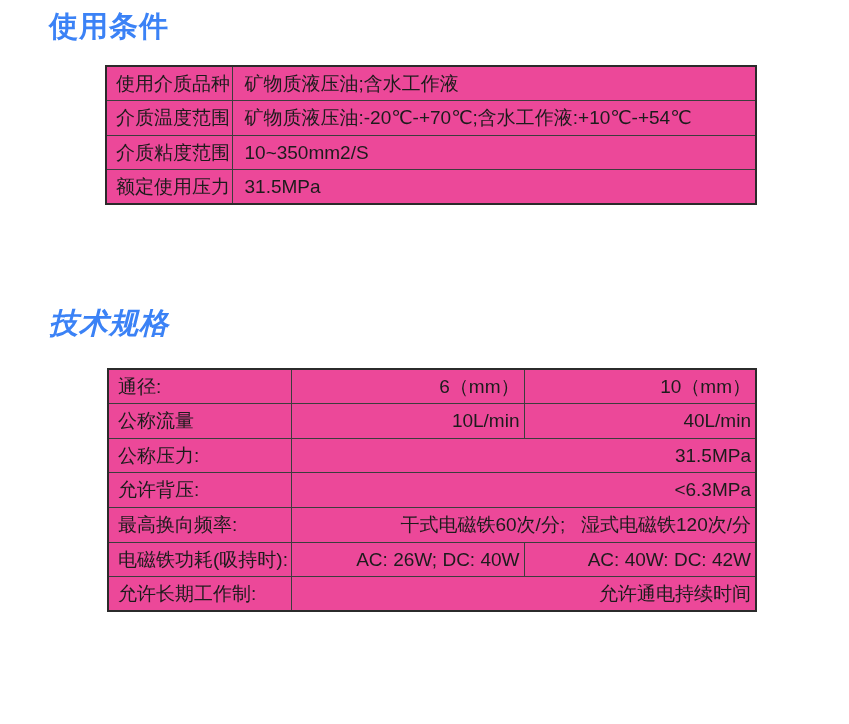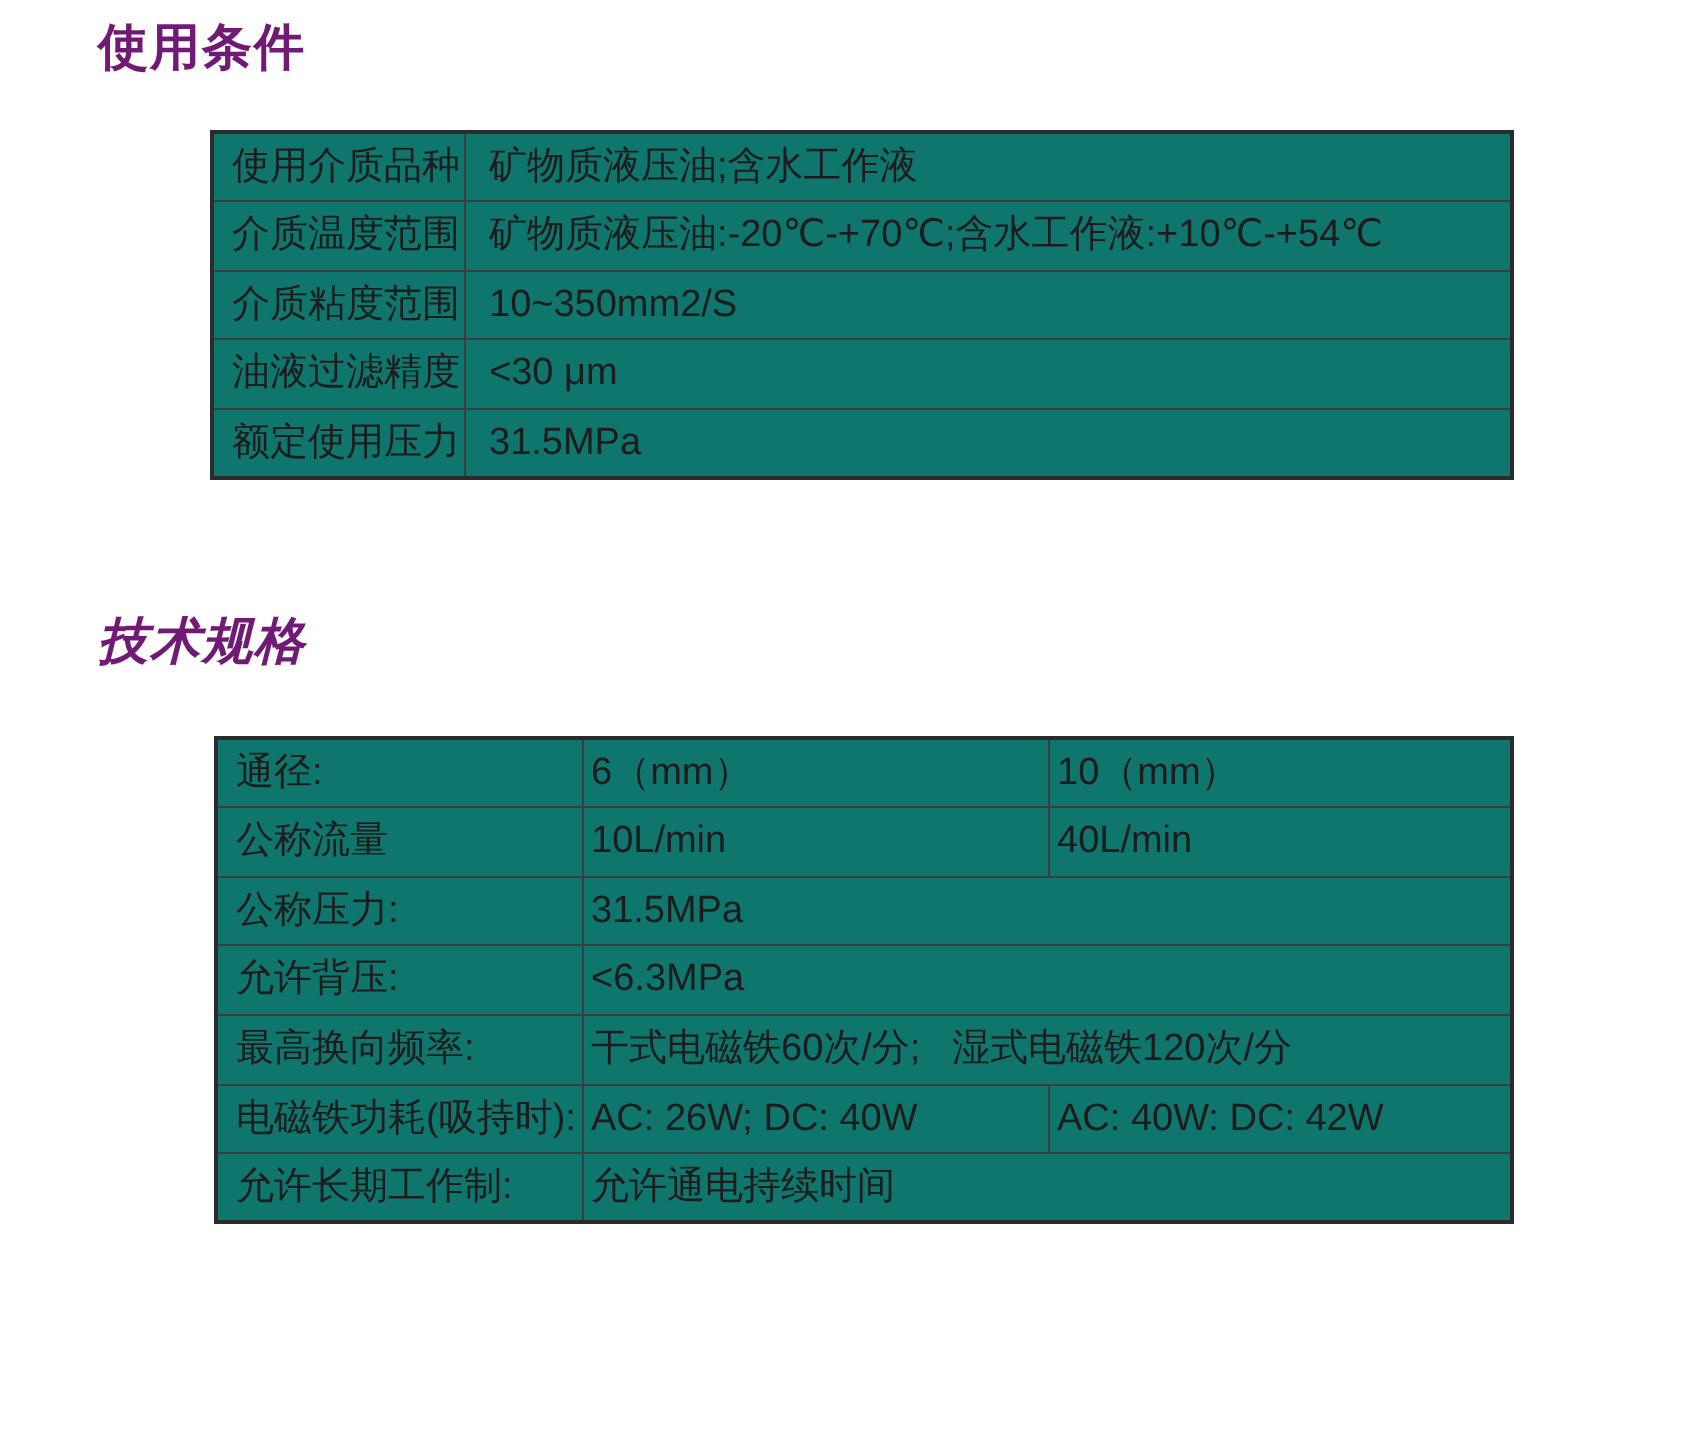--- a/index.html
+++ b/index.html
@@ -7,54 +7,54 @@
     width: 849px; height: 724px;
     background: #ffffff;
     font-family: "Liberation Sans", "DejaVu Sans", sans-serif;
     color: #1c1c1c;
     position: relative;
     overflow: hidden;
   }
   .section-title {
     position: absolute;
     left: 49px;
-    font-size: 25px;
+    font-size: 29px;
     font-weight: 700;
     line-height: 1.1;
-    color: #701a75;
+    color: #3b82f6;
     letter-spacing: 1px;
     white-space: nowrap;
   }
   #title-usage { top: 11px; }
   #title-specs { top: 308px; font-style: italic; }
 
   table {
     position: absolute;
     border-collapse: collapse;
     table-layout: fixed;
-    background: #0f766e;
+    background: #ec4899;
   }
   #table-usage { left: 105px; top: 65px; width: 650px; }
   #table-specs { left: 107px; top: 368px; width: 648px; }
 
   td {
     border: 1px solid #3d3d3d;
     font-size: 19px;
     line-height: 1.15;
     vertical-align: middle;
     overflow: hidden;
     white-space: pre-wrap;
   }
   #table-usage td { height: 34.6px; }
   #table-specs td { height: 34.65px; }
   table { border: 2px solid #2b2b2b; }
 
   .label-cell  { padding-left: 9px;  text-align: left; }
   .value-left  { padding-left: 12px; text-align: left; }
-  .value-center{ text-align: left; padding: 0 4px; }
+  .value-center{ text-align: right; padding: 0 4px; }
 </style>
 </head>
 <body>
 
 <h1 id="title-usage" class="section-title">使用条件</h1>
 
 <table id="table-usage">
   <colgroup>
       <col style="width:126px">
       <col style="width:524px">
@@ -64,24 +64,20 @@
       <td class="label-cell">使用介质品种</td>
       <td class="value-left">矿物质液压油;含水工作液</td>
     </tr>
     <tr>
       <td class="label-cell">介质温度范围</td>
       <td class="value-left">矿物质液压油:-20℃-+70℃;含水工作液:+10℃-+54℃</td>
     </tr>
     <tr>
       <td class="label-cell">介质粘度范围</td>
       <td class="value-left">10~350mm2/S</td>
-    </tr>
-    <tr>
-      <td class="label-cell">油液过滤精度</td>
-      <td class="value-left">&lt;30 μm</td>
     </tr>
     <tr>
       <td class="label-cell">额定使用压力</td>
       <td class="value-left">31.5MPa</td>
     </tr>
   </tbody>
 </table>
 
 <h1 id="title-specs" class="section-title">技术规格</h1>
 

